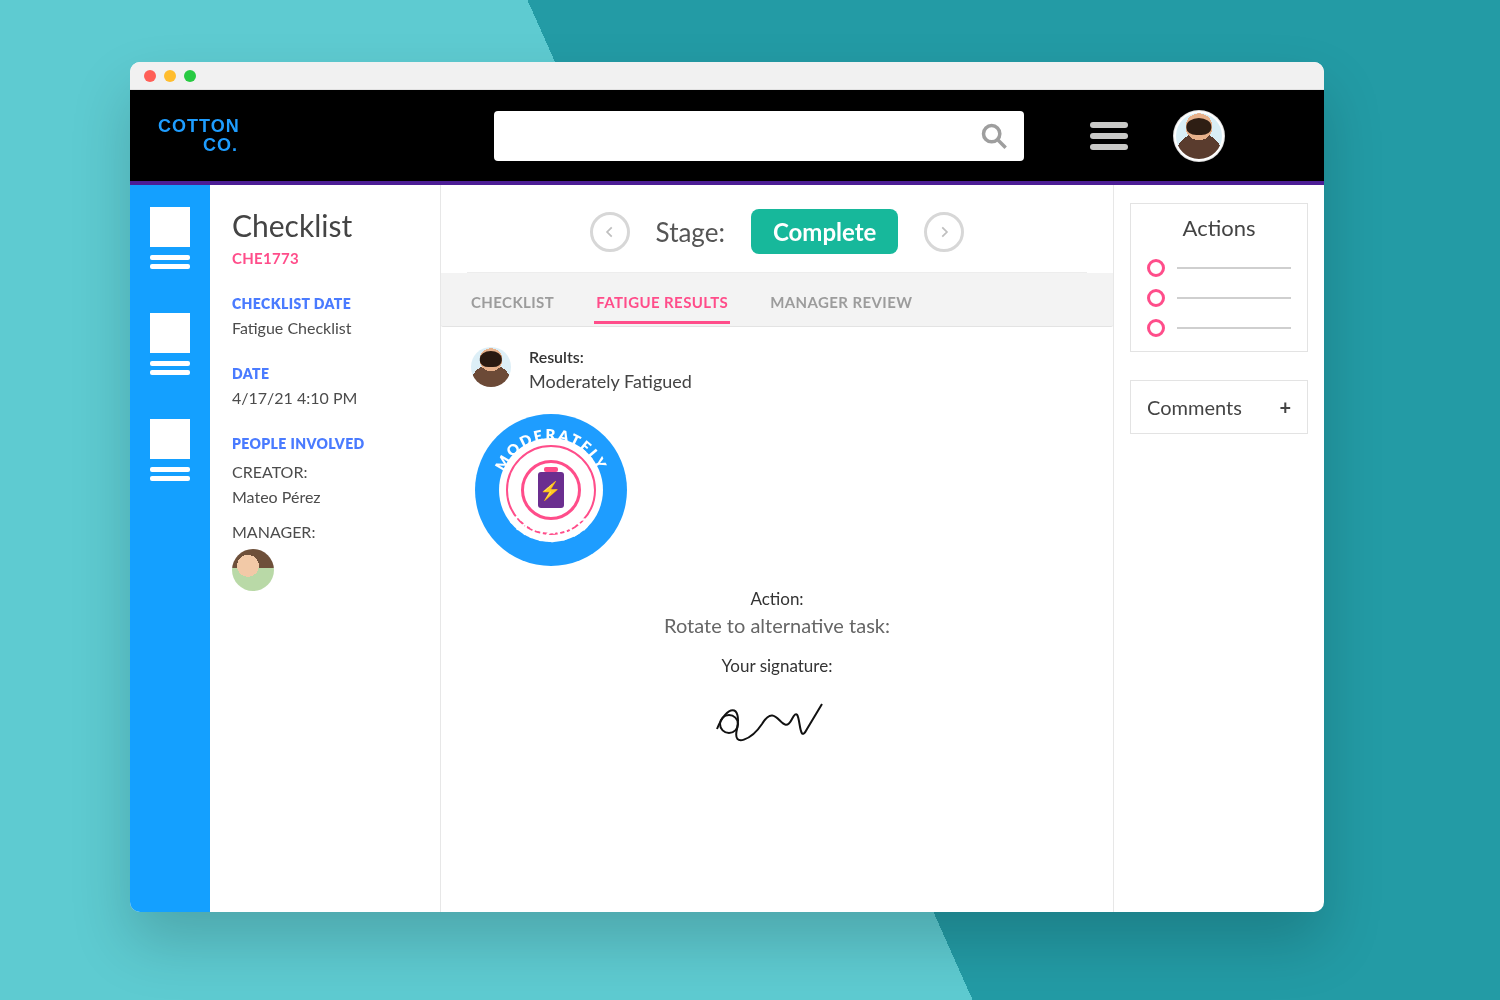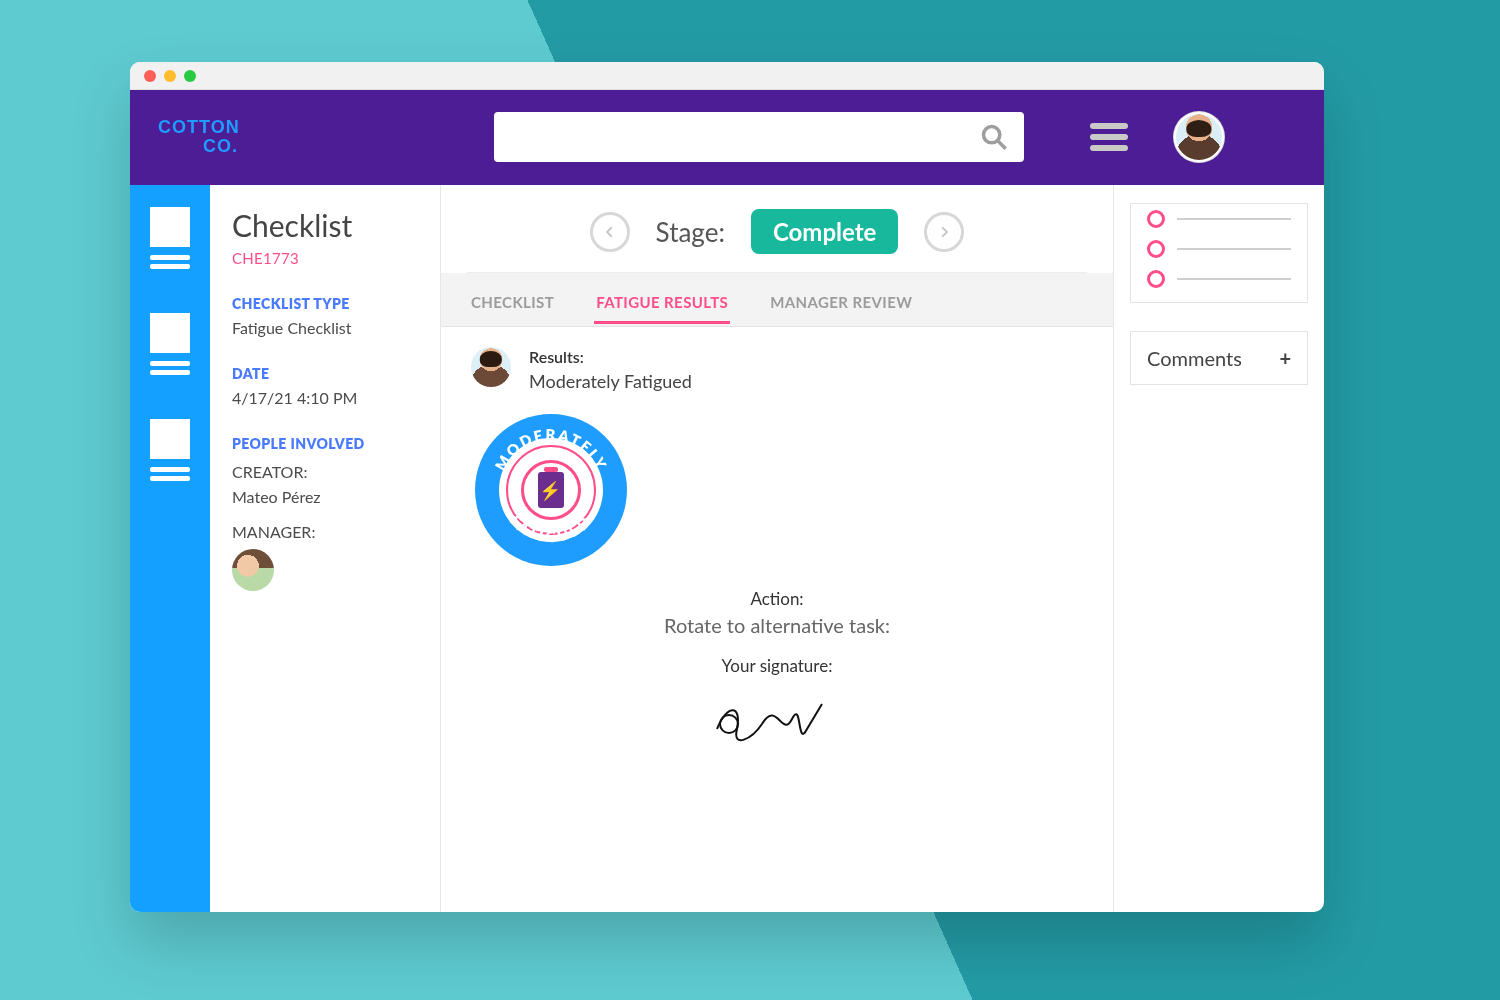--- a/index.html
+++ b/index.html
@@ -20,21 +20,21 @@
     display:flex; flex-direction:column; overflow:hidden;
   }
   .titlebar{
     height:28px; background:#F1F1F1; border-bottom:1px solid #E1E1E1;
     display:flex; align-items:center; padding:0 14px; gap:8px;
   }
   .dot{ width:12px; height:12px; border-radius:50%; }
   .dot.red{background:#FF5F57;} .dot.yel{background:#FFBD2E;} .dot.grn{background:#28CA42;}
 
   .topbar{
-    height:95px; background:#4c1d95; border-bottom:1px solid #4c1d95;
+    height:95px; background:#000000; border-bottom:4px solid #4c1d95;
     display:flex; align-items:center; padding:0 28px; gap:26px;
   }
   .logo{ width:80px; text-align:right; color:#1E9DFF; font-weight:800; letter-spacing:1px;
          font-family:"Arial Black", Arial, sans-serif; line-height:1.05; font-size:18px;}
   .logo .l2{ display:block; font-size:18px;}
   .search{
     margin-left:230px; flex:1; max-width:530px; height:50px; background:#fff;
     border-radius:4px; display:flex; align-items:center; justify-content:flex-end; padding:0 16px;
   }
   .search svg{ width:28px; height:28px; stroke:#9E9E9E; fill:none; stroke-width:3;}
@@ -51,21 +51,21 @@
 
   
   .rail{ width:80px; background:#14A0FF; display:flex; flex-direction:column; align-items:center; padding-top:22px; gap:40px;}
   .railitem{ width:40px;}
   .railitem .sq{ width:40px; height:40px; background:#fff; margin-bottom:8px;}
   .railitem .ln{ height:5px; background:#fff; border-radius:2px; margin:4px 0;}
 
   
   .details{ width:230px; padding:22px 22px; color:#333;}
   .details h1{ font-size:30px; font-weight:400; color:#444; margin-bottom:6px;}
-  .code{ color:#FF4D8A; font-weight:400; font-size:15px; letter-spacing:.3px;}
+  .code{ color:#FF4D8A; font-weight:700; font-size:15px; letter-spacing:.3px;}
   .sect{ margin-top:28px;}
   .sect .lbl{ color:#4A7BFF; font-weight:800; font-size:14px; letter-spacing:.4px;}
   .sect .val{ margin-top:6px; color:#4C4C4C; font-size:16px;}
   .role{ margin-top:10px; color:#4C4C4C; font-size:16px;}
   .mini-avatar{ width:42px; height:42px; border-radius:50%; margin-top:8px; overflow:hidden;
     background: radial-gradient(circle at 38% 40%, #F2C9A7 0 30%, transparent 30%),
                 linear-gradient(180deg, #6E503A 0 45%, #B9D9A7 45% 100%);}
 
   
   .main{ flex:1; border-left:1px solid #E7E7E7; border-right:1px solid #E7E7E7; display:flex; flex-direction:column; padding:18px 26px 0;}
@@ -166,21 +166,21 @@
           <div class="ln"></div>
           <div class="ln"></div>
       </div>
     </div>
 
     <div class="details">
       <h1>Checklist</h1>
       <div class="code">CHE1773</div>
 
       <div class="sect">
-        <div class="lbl">CHECKLIST TYPE</div>
+        <div class="lbl">CHECKLIST DATE</div>
         <div class="val">Fatigue Checklist</div>
       </div>
 
       <div class="sect">
         <div class="lbl">DATE</div>
         <div class="val">4/17/21 4:10 PM</div>
       </div>
 
       <div class="sect">
         <div class="lbl">PEOPLE INVOLVED</div>
@@ -255,20 +255,21 @@
           <svg class="sig" viewBox="0 0 140 70">
             <path d="M10 45 C 20 20, 35 20, 30 45 C 25 65, 45 55, 55 40 C 70 15, 75 55, 85 35 C 95 15, 90 65, 100 45 L 115 20" fill="none" stroke="#111" stroke-width="2"></path>
             <circle cx="22" cy="40" r="9" fill="none" stroke="#111" stroke-width="2"></circle>
           </svg>
         </div>
       </div>
     </div>
 
     <div class="side">
       <div class="card">
+        <h3>Actions</h3>
         <div class="optrow">
             <div class="ring"></div>
             <div class="optline"></div>
           </div>
         <div class="optrow">
             <div class="ring"></div>
             <div class="optline"></div>
           </div>
         <div class="optrow" style="padding-bottom:14px">
             <div class="ring"></div>

